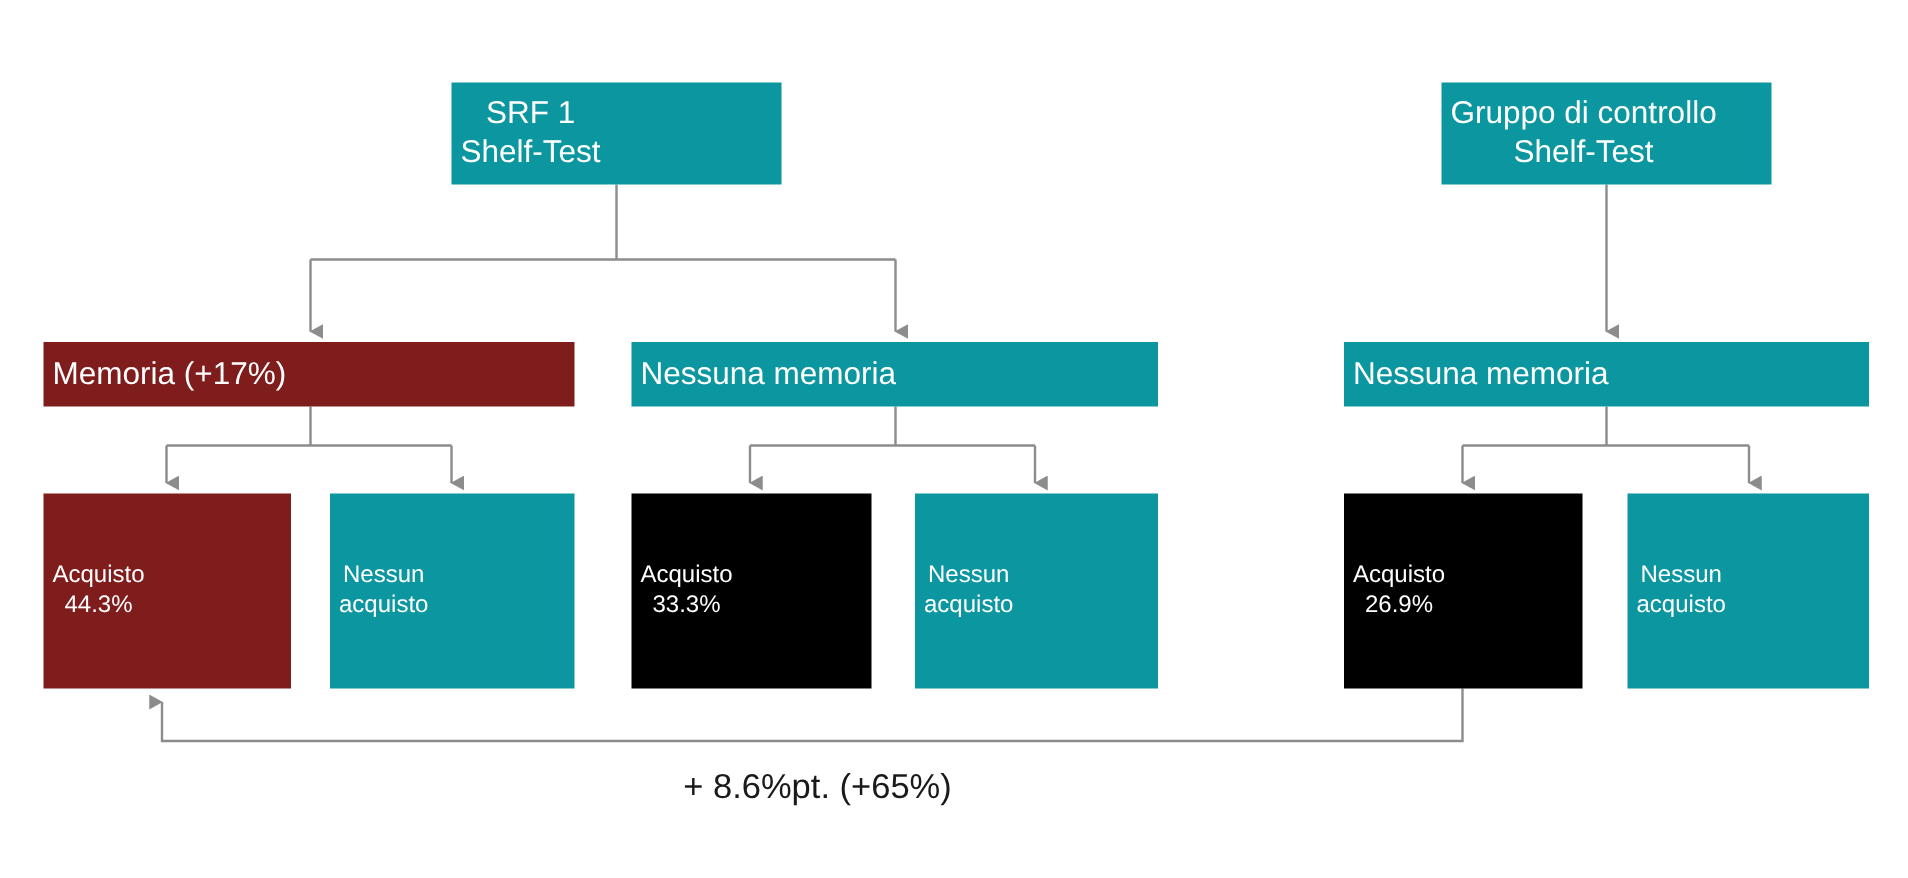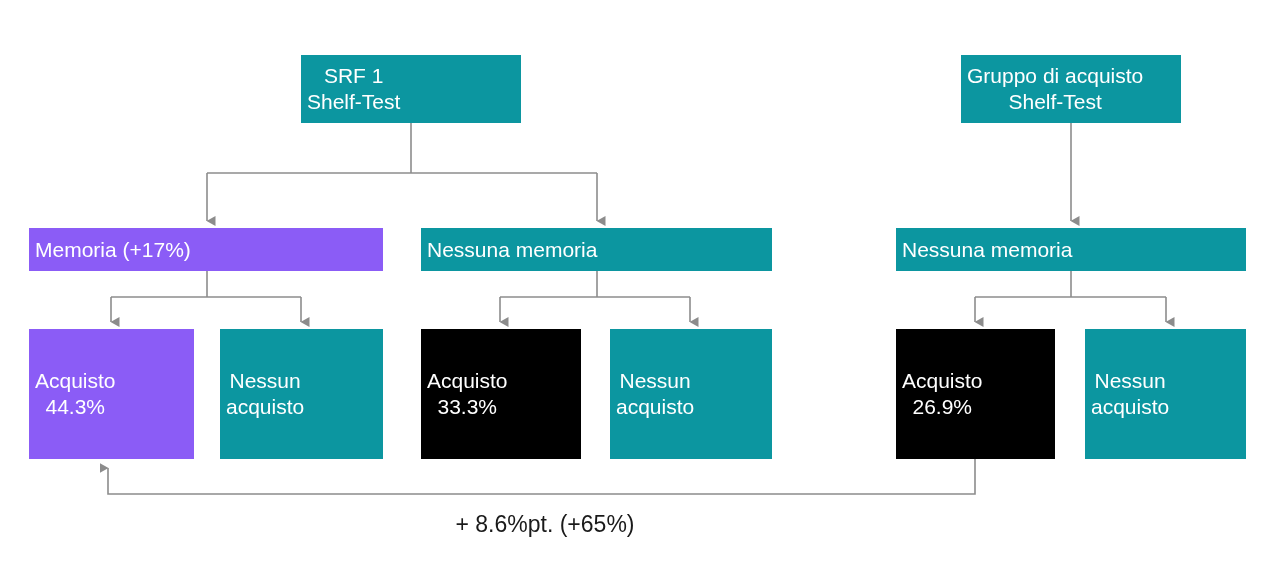--- a/index.html
+++ b/index.html
@@ -22,31 +22,31 @@
     display: flex;
     align-items: center;
     text-align: center;
     color: #ffffff;
     line-height: 1.22;
     box-sizing: border-box;
     padding: 18px 6px;
     white-space: pre-line;
   }
   .node.teal   { background: #0c96a0; }
-  .node.crimson{ background: #8b5cf6; }
+  .node.crimson{ background: #7f1d1d; }
   .node.black  { background: #000000; }
 
   .node.root {
     font-size: 21px;
   }
   .node.level2 {
     font-size: 21px;
   }
   .node.leaf {
-    font-size: 21px;
+    font-size: 16px;
   }
   .connectors {
     position: absolute;
     left: 0;
     top: 0;
     width: 1272px;
     height: 585px;
     pointer-events: none;
   }
   .caption {
@@ -99,21 +99,21 @@
       <path d="M975,459 L975,494 L108,494 L108,468" marker-end="url(#arrowUp)"></path>
     </g>
   </svg>
 
   <div class="node teal root" style="left:301px; top:55px; width:220px; height:68px;">
     <span>SRF 1
 Shelf-Test</span>
   </div>
 
   <div class="node teal root" style="left:961px; top:55px; width:220px; height:68px;">
-    <span>Gruppo di acquisto
+    <span>Gruppo di controllo
 Shelf-Test</span>
   </div>
 
   <div class="node crimson level2" style="left:29px; top:228px; width:354px; height:43px;">
     <span>Memoria (+17%)</span>
   </div>
 
   <div class="node teal level2" style="left:421px; top:228px; width:351px; height:43px;">
     <span>Nessuna memoria</span>
   </div>

